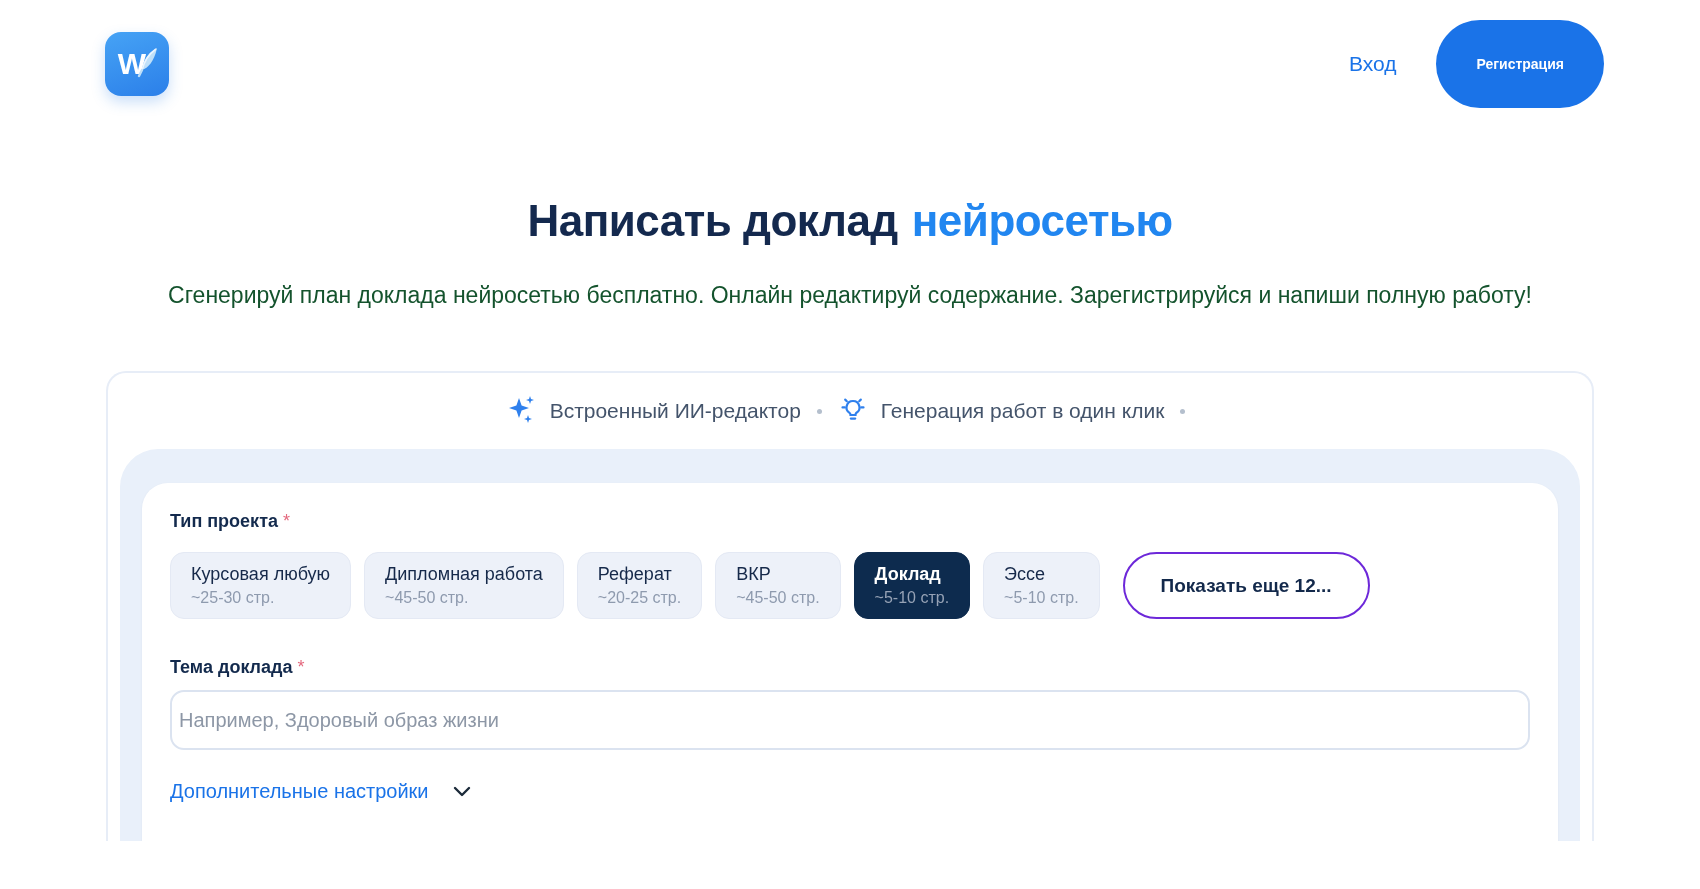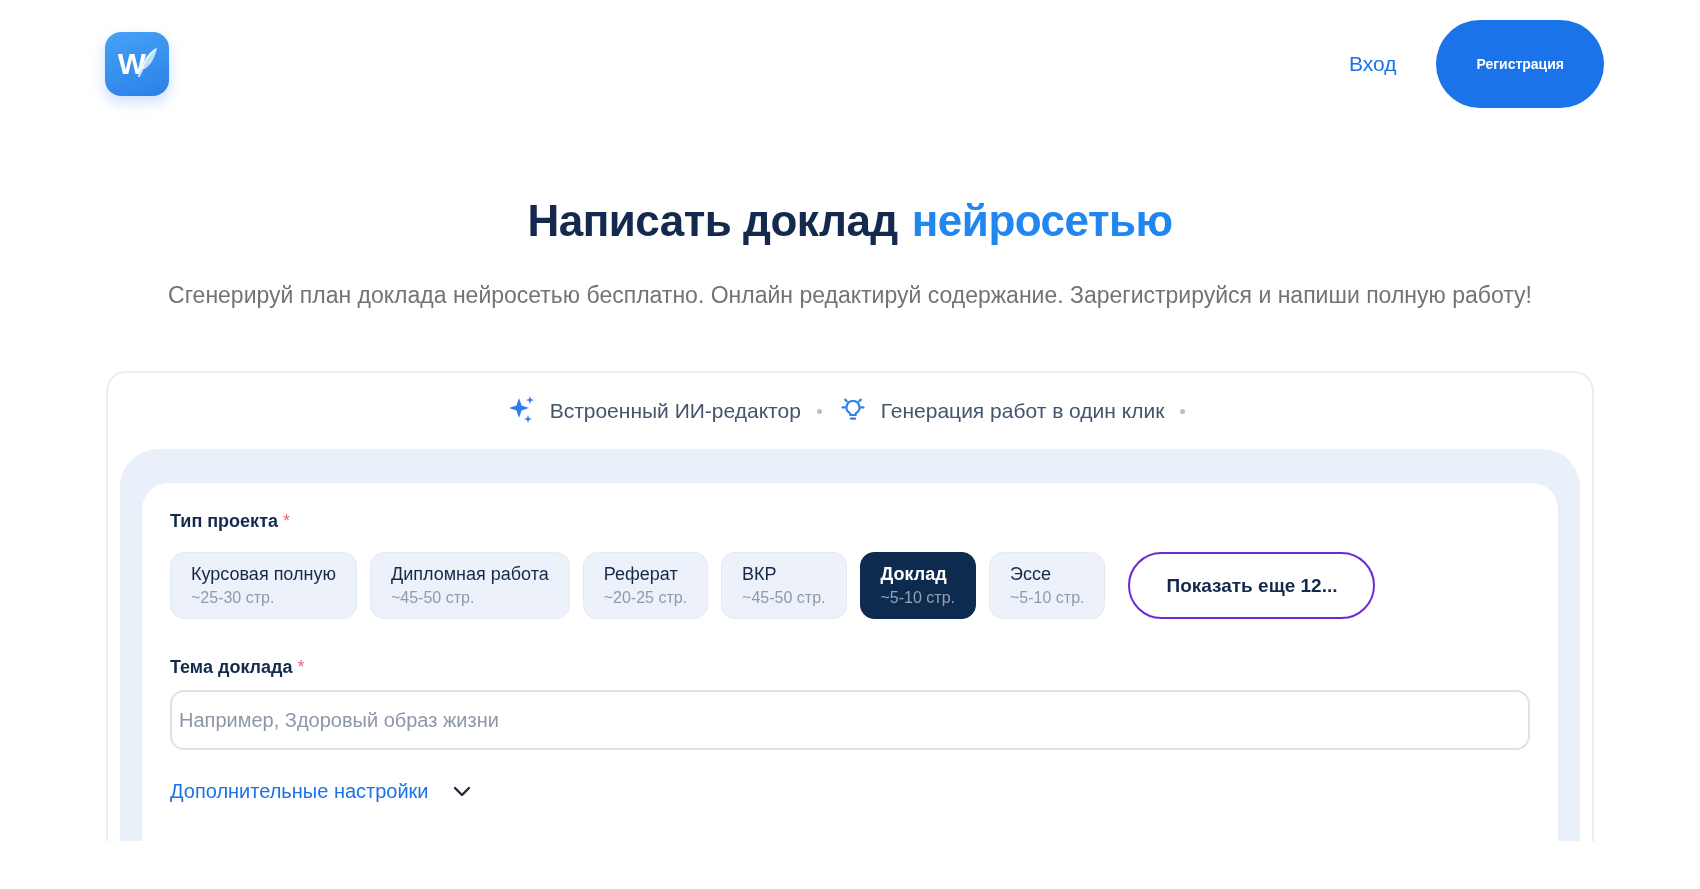--- a/index.html
+++ b/index.html
@@ -18,21 +18,21 @@
   .nav { display:flex; align-items:center; gap:40px; }
   .login-link { color:#1a73e8; font-size:21px; font-weight:500; cursor:pointer; text-decoration:none; }
   .register-btn { background:#1a73e8; color:#fff; border:none; cursor:pointer;
     font-family:inherit; font-size:14px; font-weight:600; padding:36px 40px; border-radius:999px; }
 
   
   .hero-title { margin-top:88px; text-align:center; font-size:44px; font-weight:700;
     color:#14294e; letter-spacing:-.5px; }
   .hero-title .accent { color:#2186f0; margin-left:14px; }
   .hero-subtitle { margin:30px auto 0; max-width:1420px; text-align:center;
-    font-size:23px; line-height:39px; color:#737373; }
+    font-size:23px; line-height:39px; color:#14532d; }
 
   
   .outer-card { width:1488px; height:470px; margin:56px auto 0; background:#fff;
     border:2px solid #e7edf7; border-bottom:none; border-radius:20px 20px 0 0; overflow:hidden; }
 
   .features { height:76px; display:flex; align-items:center; justify-content:center;padding-left:8px; }
   .feature { display:flex; align-items:center; gap:13px; font-size:21px; color:#44546b; }
   .feature-dot { width:5px; height:5px; border-radius:50%; background:#b4bfcd; margin:0 16px; }
 
   .panel { margin:0 12px; height:600px; background:#e9f0fa; border-radius:38px 38px 0 0; }
@@ -121,21 +121,21 @@
     <span class="feature-dot"></span>
   </div>
 
   <div class="panel">
     <div class="form-card">
 
       <span class="field-label"><span>Тип проекта</span><span class="asterisk">*</span></span>
 
       <div class="chips">
         <button class="chip">
-    <span class="chip-title">Курсовая полную</span>
+    <span class="chip-title">Курсовая любую</span>
     <span class="chip-pages">~25-30 стр.</span>
   </button>
           <button class="chip">
     <span class="chip-title">Дипломная работа</span>
     <span class="chip-pages">~45-50 стр.</span>
   </button>
           <button class="chip">
     <span class="chip-title">Реферат</span>
     <span class="chip-pages">~20-25 стр.</span>
   </button>

